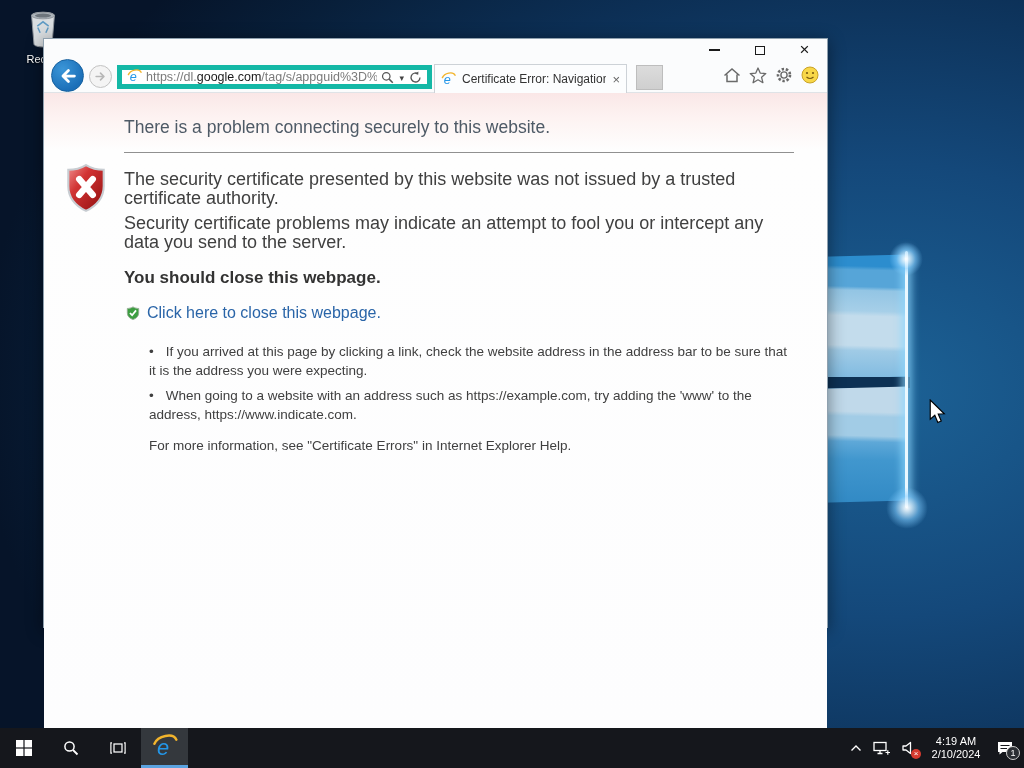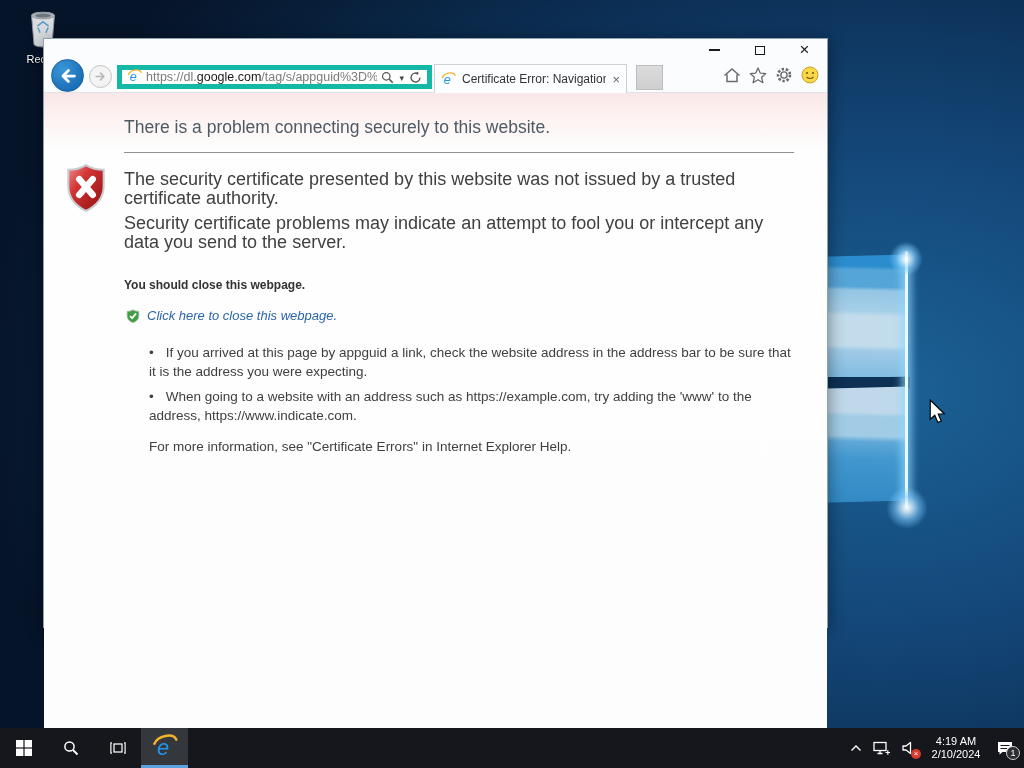--- a/index.html
+++ b/index.html
@@ -68,24 +68,24 @@
   .cmd-bar svg { width:18px; height:18px; }
 
   
   .content { position:relative; height:641px; overflow:hidden; padding:24px 33px 0 80px;
     background:linear-gradient(180deg,#fae7e7 0%,#fdf3f2 4%,#fefefe 9%,#fdfdfe 100%); color:#404040; }
   .err-shield { position:absolute; left:21px; top:70px; width:42px; height:50px; }
   .page-title { font-size:17.5px; font-weight:400; color:#4e5a66; }
   .rule { border:none; border-top:1px solid #909090; margin-top:14px; }
   .para { margin-top:17px; font-size:18px; line-height:19px; }
   .para-2 { margin-top:6px; }
-  .advice { margin-top:26px; font-size:12px; font-weight:bold; color:#333; }
+  .advice { margin-top:16px; font-size:17px; font-weight:bold; color:#333; }
   .close-row { margin-top:16px; margin-left:2px; display:flex; align-items:center; gap:7px; }
   .close-row svg { width:14px; height:14px; flex:0 0 auto; }
-  .close-link { font-size:13px; color:#2a65a8; text-decoration:none; cursor:pointer;font-style:italic; }
+  .close-link { font-size:16px; color:#2a65a8; text-decoration:none; cursor:pointer; }
   .moreinfo-row { margin-top:21px; margin-left:5px; display:flex; align-items:center; gap:10px; cursor:pointer; }
   .moreinfo-row svg { width:15px; height:15px; flex:0 0 auto; }
   .moreinfo-label { font-size:15px; color:#2a65a8; }
   .detail-block { margin-left:25px; margin-top:20px; font-size:13.5px; line-height:19px; }
   .bullet { margin-bottom:6px; }
   .bullet .dot { margin-right:12px; }
   .footer-note { margin-top:12px; }
 
   
   .cursor { position:absolute; left:929px; top:399px; width:17px; height:27px; z-index:20; }
@@ -294,21 +294,21 @@
 
       <div class="close-row">
         <svg>
             <use href="#i-shield-green"></use>
           </svg>
         <a class="close-link">Click here to close this webpage.</a>
       </div>
 
 
       <div class="detail-block">
-        <p class="bullet"><span class="dot">•</span><span>If you arrived at this page by appguid a link, check the website address in the address bar to be sure that it is the address you were expecting.</span></p>
+        <p class="bullet"><span class="dot">•</span><span>If you arrived at this page by clicking a link, check the website address in the address bar to be sure that it is the address you were expecting.</span></p>
         <p class="bullet"><span class="dot">•</span><span>When going to a website with an address such as https://example.com, try adding the 'www' to the address, https://www.indicate.com.</span></p>
         <p class="footer-note">For more information, see "Certificate Errors" in Internet Explorer Help.</p>
       </div>
     </div>
   </div>
 
   <svg class="cursor">
       <use href="#i-cursor"></use>
     </svg>
 

